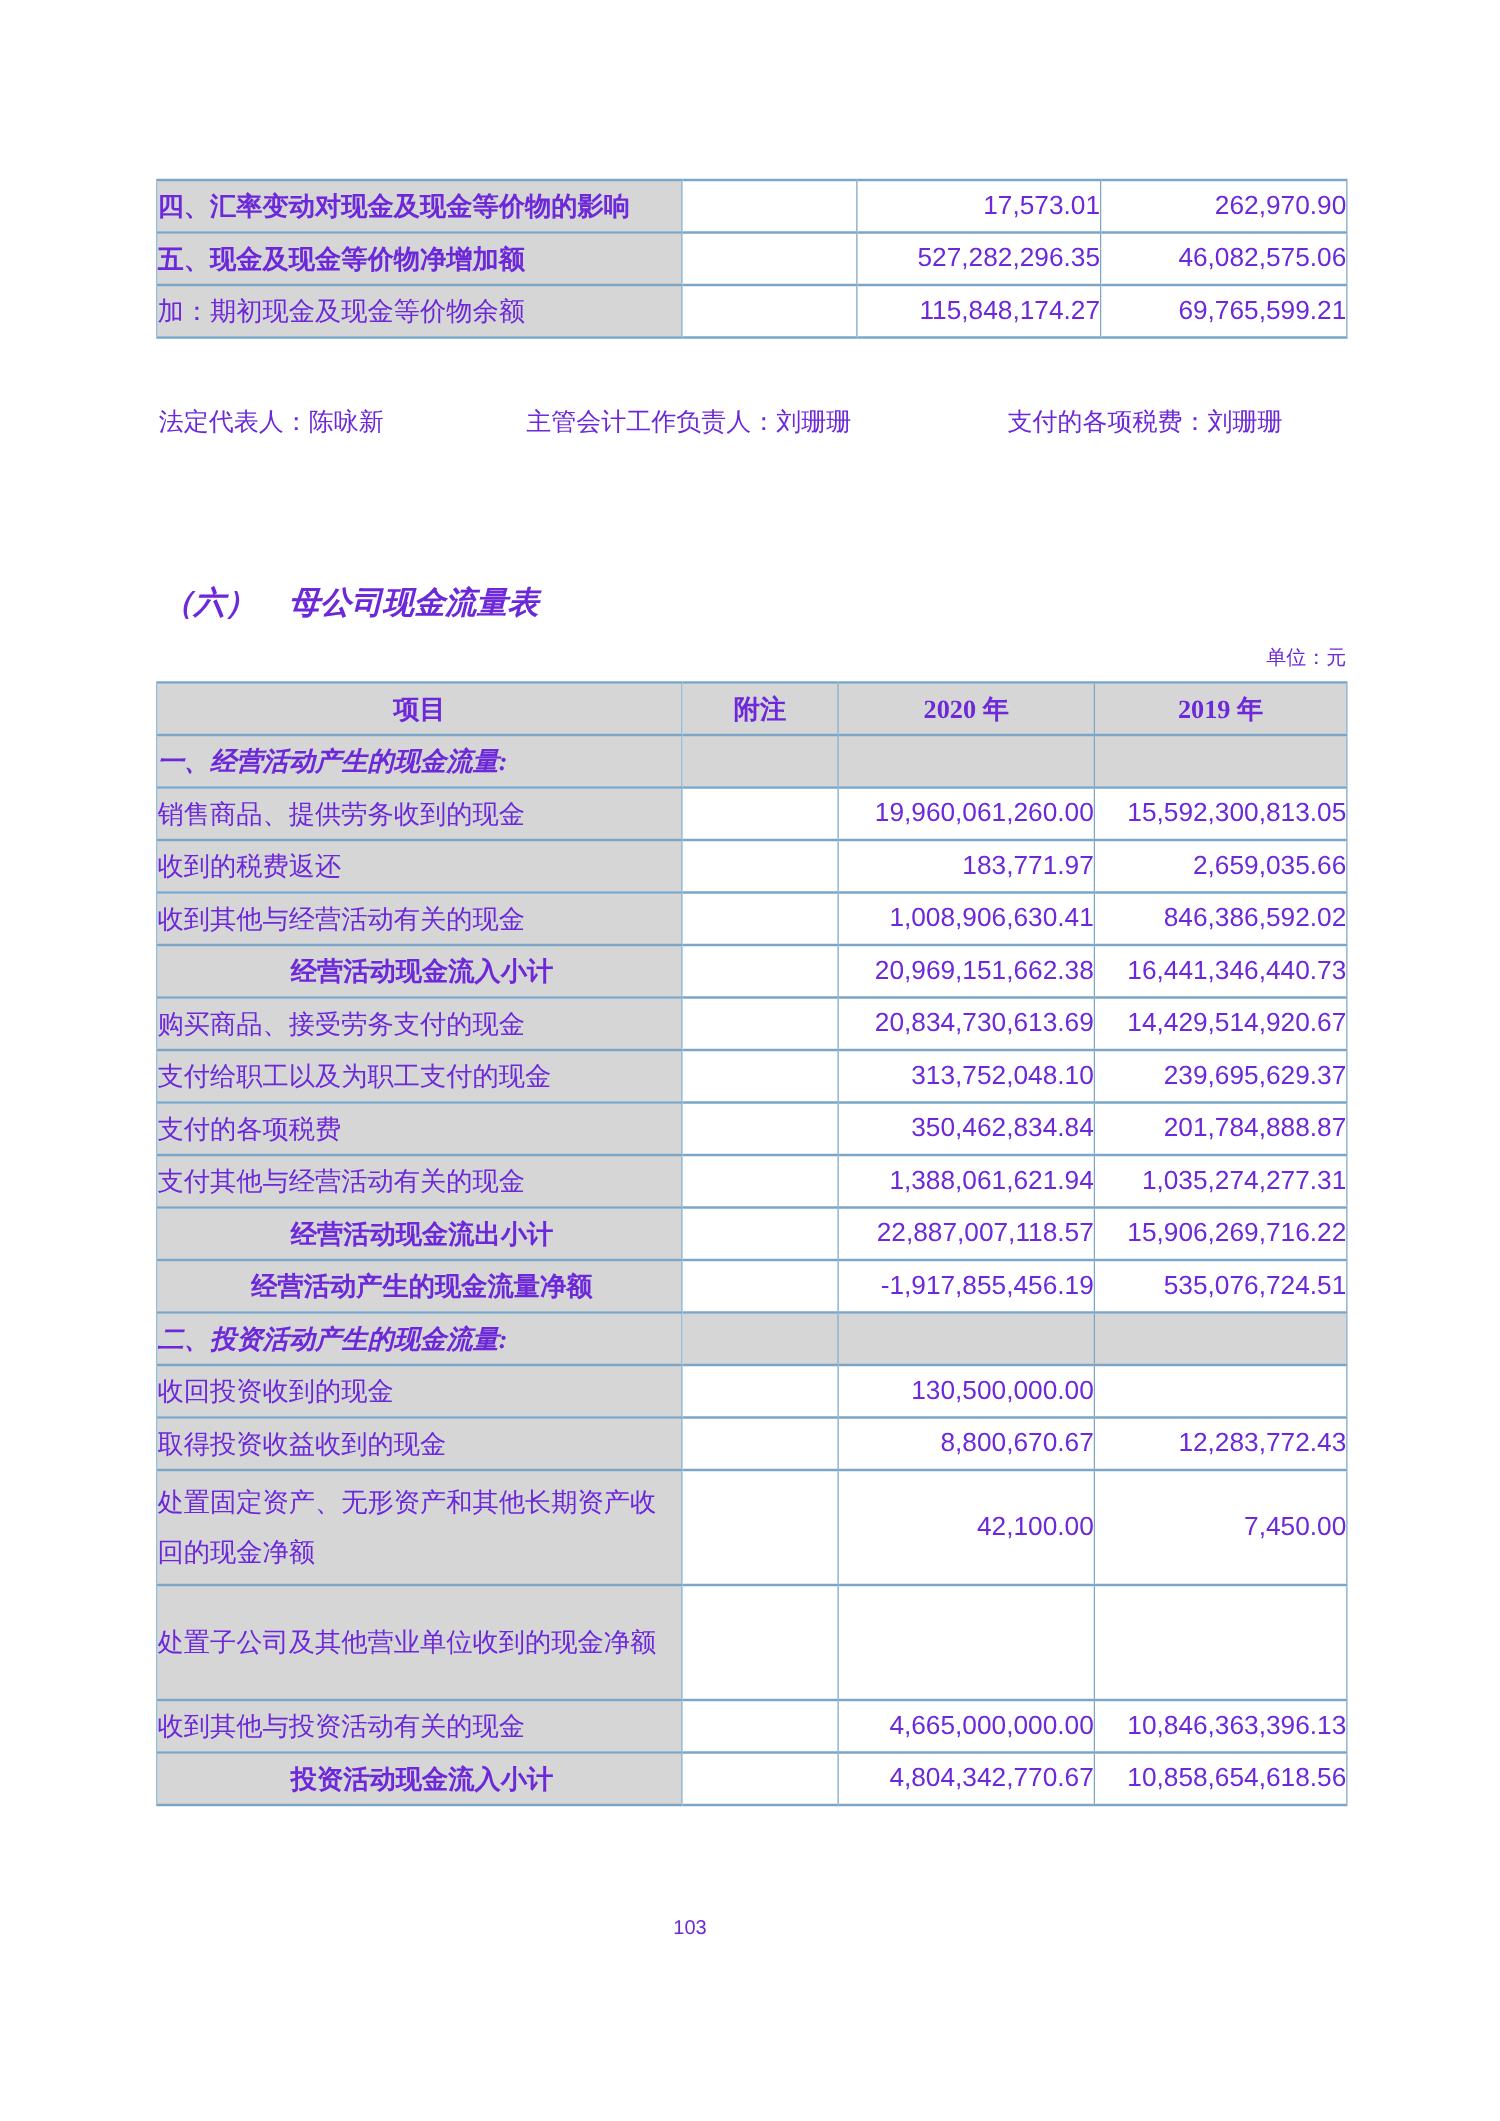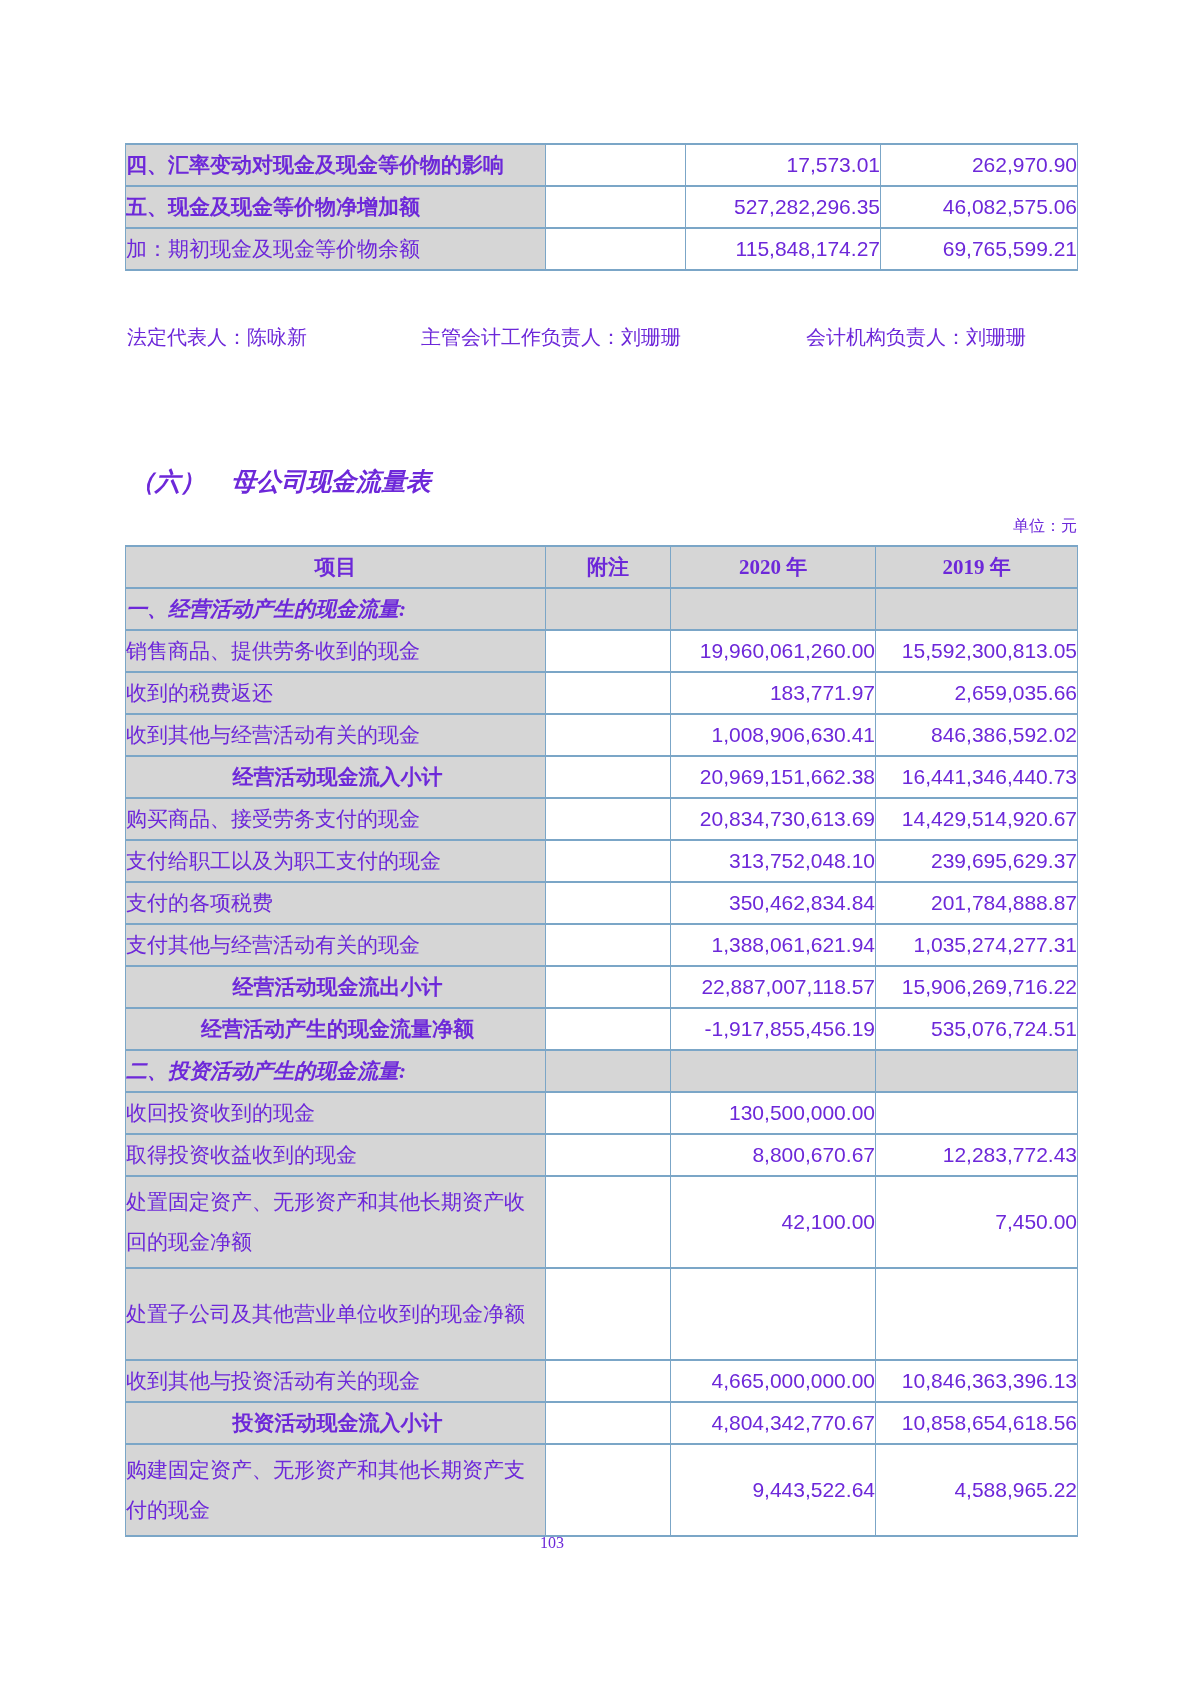--- a/index.html
+++ b/index.html
@@ -99,21 +99,21 @@
     font-size: 16px;
   }
 
   .page-number {
     position: absolute;
     top: 1534px;
     left: 0;
     width: 1104px;
     text-align: center;
     font-size: 16px;
-    font-family: Liberation Serif, serif;
+    font-family: Liberation Sans, sans-serif;
   }
 </style>
 </head>
 <body>
 
 <div class="page">
 
   <table class="fin top-table">
     <colgroup>
       <col style="width:420px">
@@ -139,21 +139,21 @@
           <td class="c-note"></td>
           <td class="c-num">115,848,174.27</td>
           <td class="c-num">69,765,599.21</td>
         </tr>
       </tbody>
   </table>
 
   <div class="signature-line">
     <span class="sig-1">法定代表人：陈咏新</span>
     <span class="sig-2">主管会计工作负责人：刘珊珊</span>
-    <span class="sig-3">会计机构负责人：刘珊珊</span>
+    <span class="sig-3">支付的各项税费：刘珊珊</span>
   </div>
 
   <div class="section-heading">
     <span class="idx">（六）</span><span>母公司现金流量表</span>
   </div>
 
   <div class="unit-label">单位：元</div>
 
   <table class="fin main-table">
     <colgroup>
@@ -272,24 +272,18 @@
           <td class="c-note"></td>
           <td class="c-num">4,665,000,000.00</td>
           <td class="c-num">10,846,363,396.13</td>
         </tr>
         <tr class="row-subtotal">
           <td class="c-label">投资活动现金流入小计</td>
           <td class="c-note"></td>
           <td class="c-num">4,804,342,770.67</td>
           <td class="c-num">10,858,654,618.56</td>
         </tr>
-        <tr class="row-item tall">
-          <td class="c-label">购建固定资产、无形资产和其他长期资产支付的现金</td>
-          <td class="c-note"></td>
-          <td class="c-num">9,443,522.64</td>
-          <td class="c-num">4,588,965.22</td>
-        </tr>
       </tbody>
   </table>
 
   <div class="page-number">103</div>
 
 </div>
 
 </body></html>

